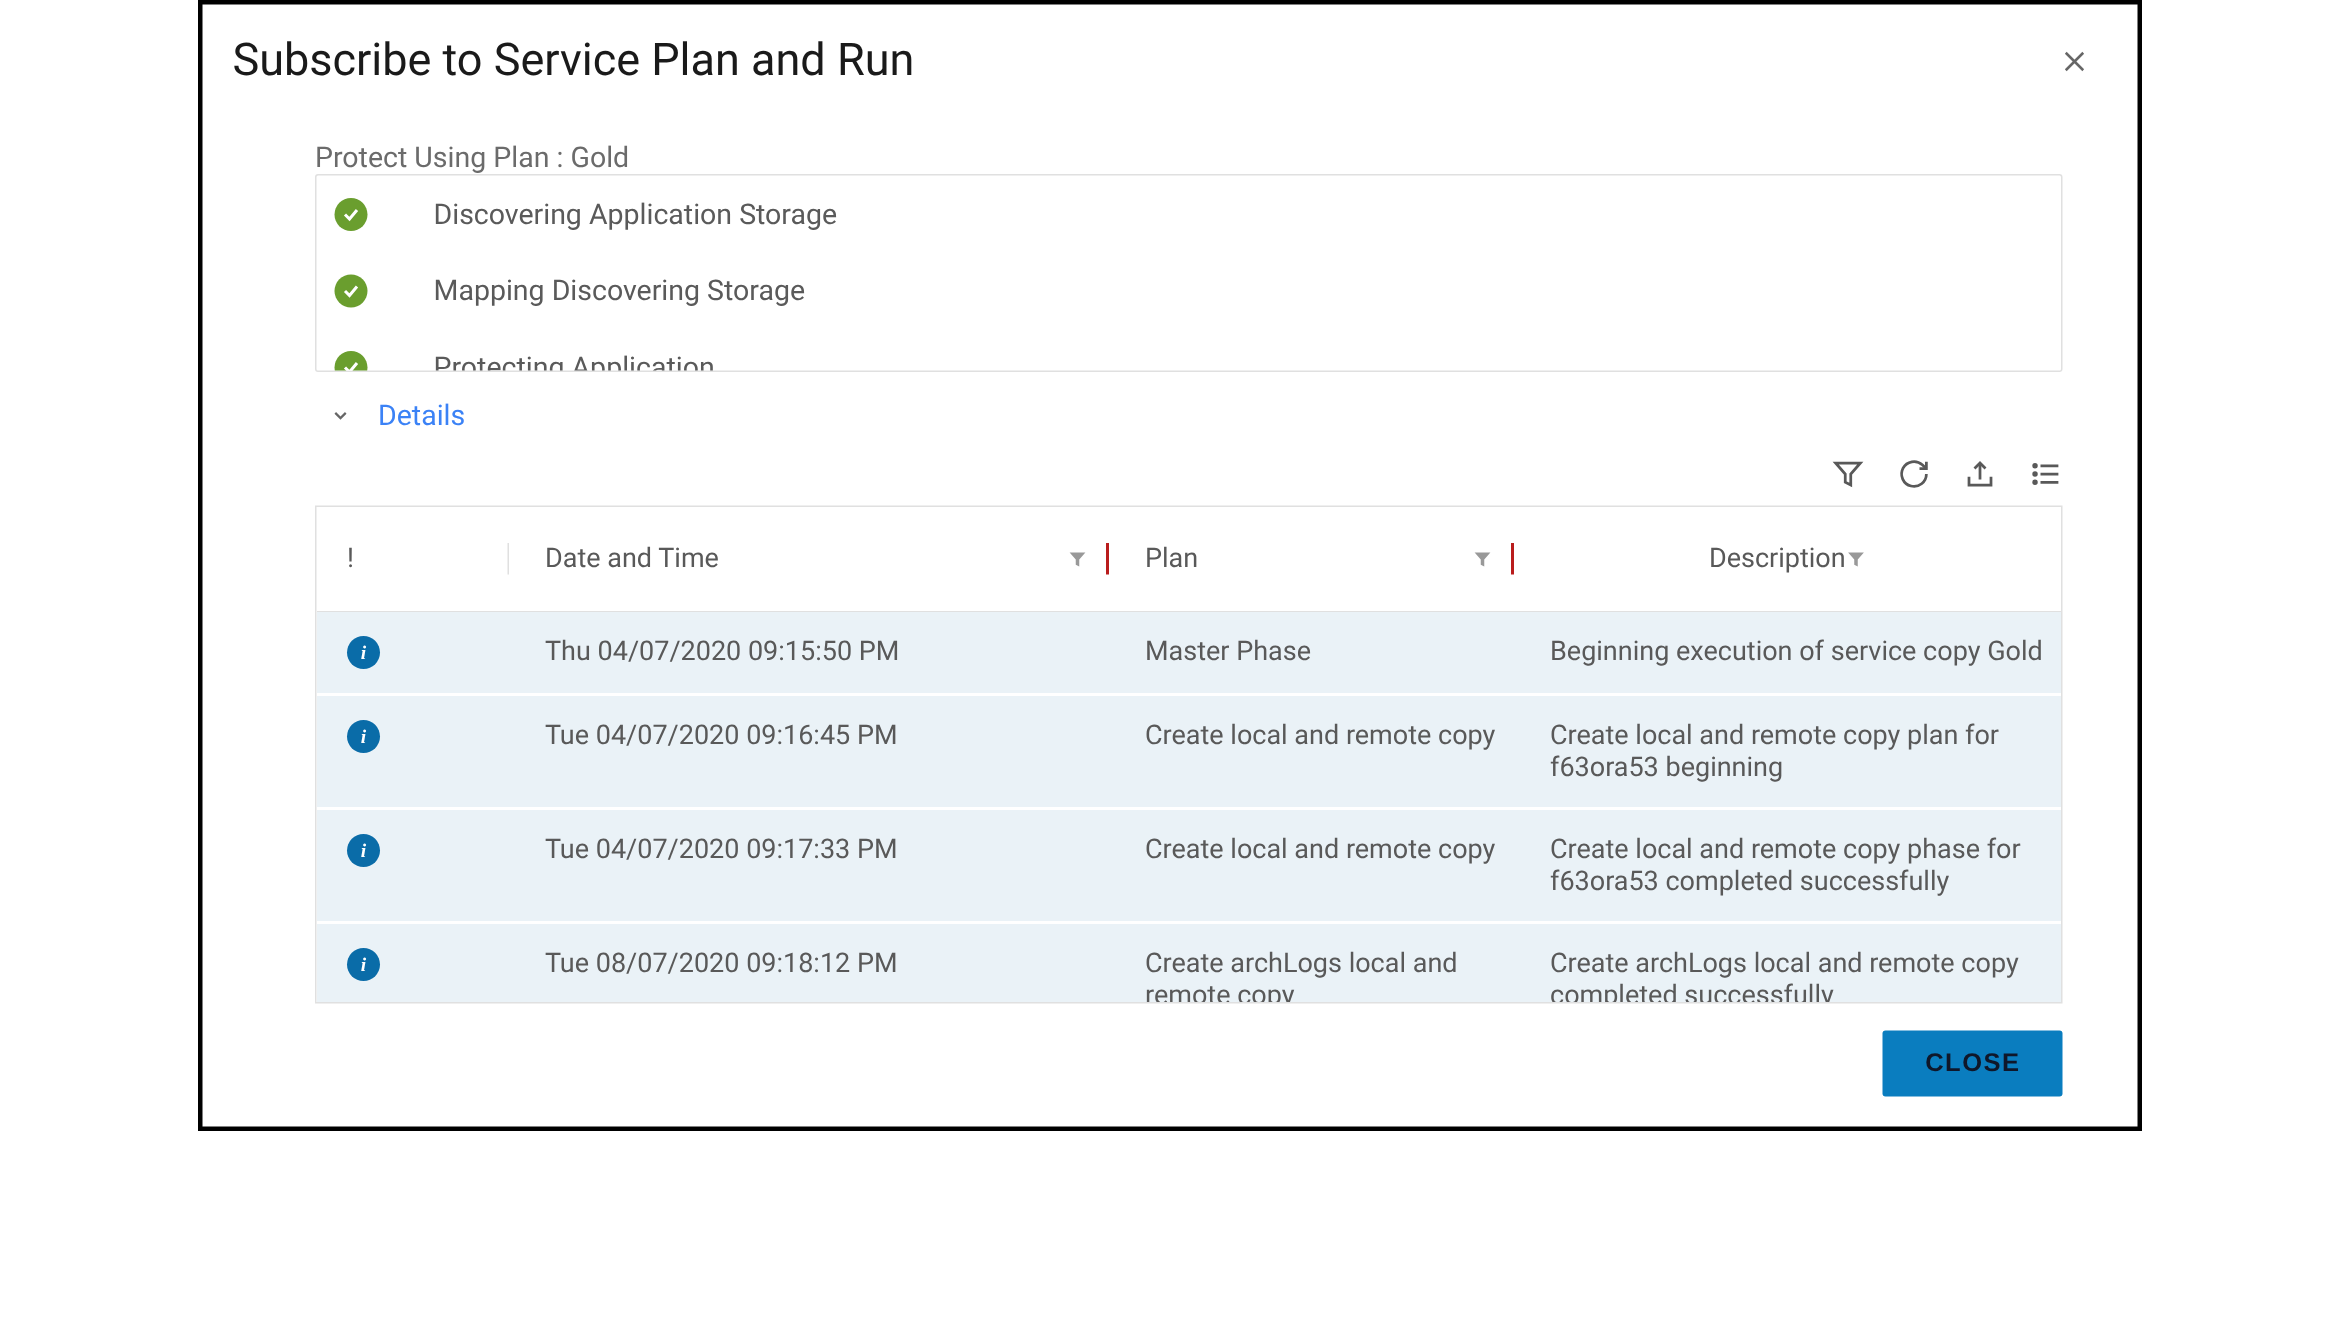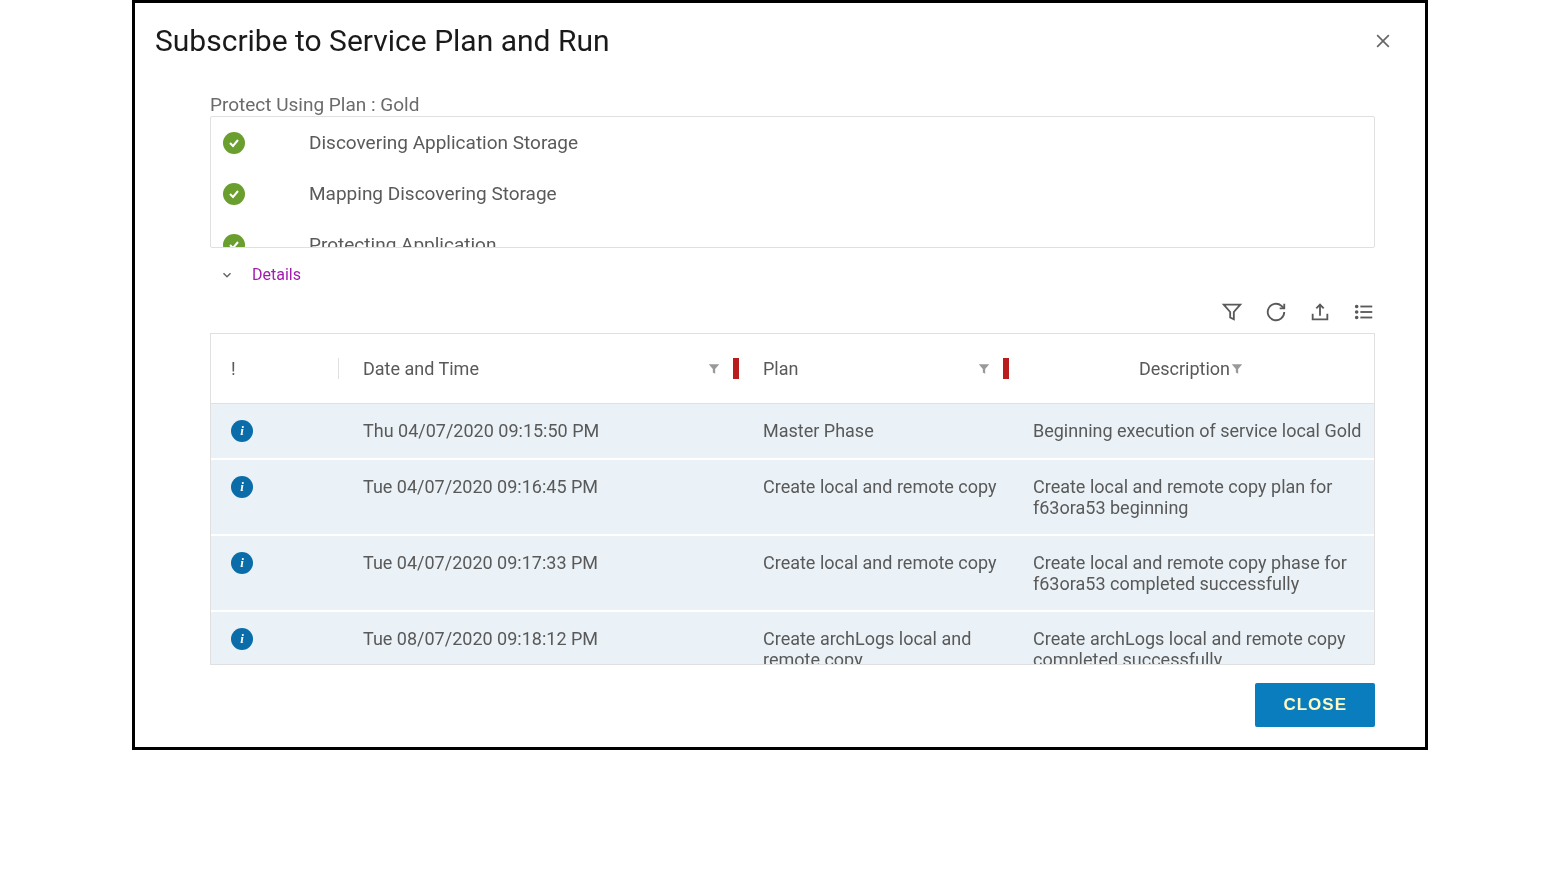--- a/index.html
+++ b/index.html
@@ -52,21 +52,21 @@
       border-radius: 2px;
       height: 132px;
       overflow-y: scroll;
       position: relative;
       margin-bottom: 12px;
     }
     .step-row {
       display: flex;
       align-items: center;
       padding: 14px 12px;
-      gap: 64px;
+      gap: 44px;
     }
     .step-check {
       width: 22px;
       height: 22px;
       border-radius: 50%;
       background: #6a9e2e;
       display: flex;
       align-items: center;
       justify-content: center;
       flex-shrink: 0;
@@ -78,22 +78,22 @@
     }
     .details-toggle {
       display: flex;
       align-items: center;
       gap: 18px;
       padding: 5px 10px;
       cursor: pointer;
     }
     .details-chev { width: 14px; height: 14px; color: #666; }
     .details-label {
-      color: #a21caf;
-      font-size: 16px;
+      color: #3b82f6;
+      font-size: 19px;
     }
     .toolbar {
       display: flex;
       justify-content: flex-end;
       gap: 22px;
       padding: 12px 0px 10px 0;
       color: #595959;
     }
     .toolbar .tool-icon {
       width: 22px;
@@ -123,21 +123,21 @@
       padding: 24px 12px;
       border-bottom: 1px solid #e0e0e0;
       background: #fff;
       position: sticky;
       top: 0;
     }
     thead th .th-inner {
       display: flex;
       justify-content: space-between;
       align-items: center;
-      border-right: 6px solid #b91c1c;
+      border-right: 2px solid #b91c1c;
       padding-right: 12px;
     }
     thead th:first-child .th-inner { border-right: 1px solid #e0e0e0; }
     thead th:last-child .th-inner { border-right: none; justify-content: center; }
     .filter-ico { width: 14px; height: 14px; color: #999; cursor: pointer; }
     tbody tr {
       background: #eaf2f7;
       border-bottom: 2px solid #fff;
     }
     tbody td {
@@ -164,21 +164,21 @@
     .col-date { width: 400px; }
     .col-phase { width: 270px; }
     .col-desc { }
     .footer {
       display: flex;
       justify-content: flex-end;
       padding: 18px 50px 0 0;
     }
     .close-btn {
       background: #0a7dbf;
-      color: #fef9c3;
+      color: #0f172a;
       border: none;
       padding: 12px 28px;
       font-size: 17px;
       font-weight: 600;
       letter-spacing: 1px;
       cursor: pointer;
       border-radius: 2px;
     }
     
     ::-webkit-scrollbar { width: 18px; }
@@ -307,21 +307,21 @@
               </th>
             </tr>
           </thead>
           <tbody>
             <tr>
               <td class="col-status">
                   <div class="info-ico">i</div>
                 </td>
               <td>Thu 04/07/2020 09:15:50 PM</td>
               <td>Master Phase</td>
-              <td>Beginning execution of service local Gold</td>
+              <td>Beginning execution of service copy Gold</td>
             </tr>
             <tr>
               <td class="col-status">
                   <div class="info-ico">i</div>
                 </td>
               <td>Tue 04/07/2020 09:16:45 PM</td>
               <td>Create local and remote copy</td>
               <td>Create local and remote copy plan for f63ora53 beginning</td>
             </tr>
             <tr>

